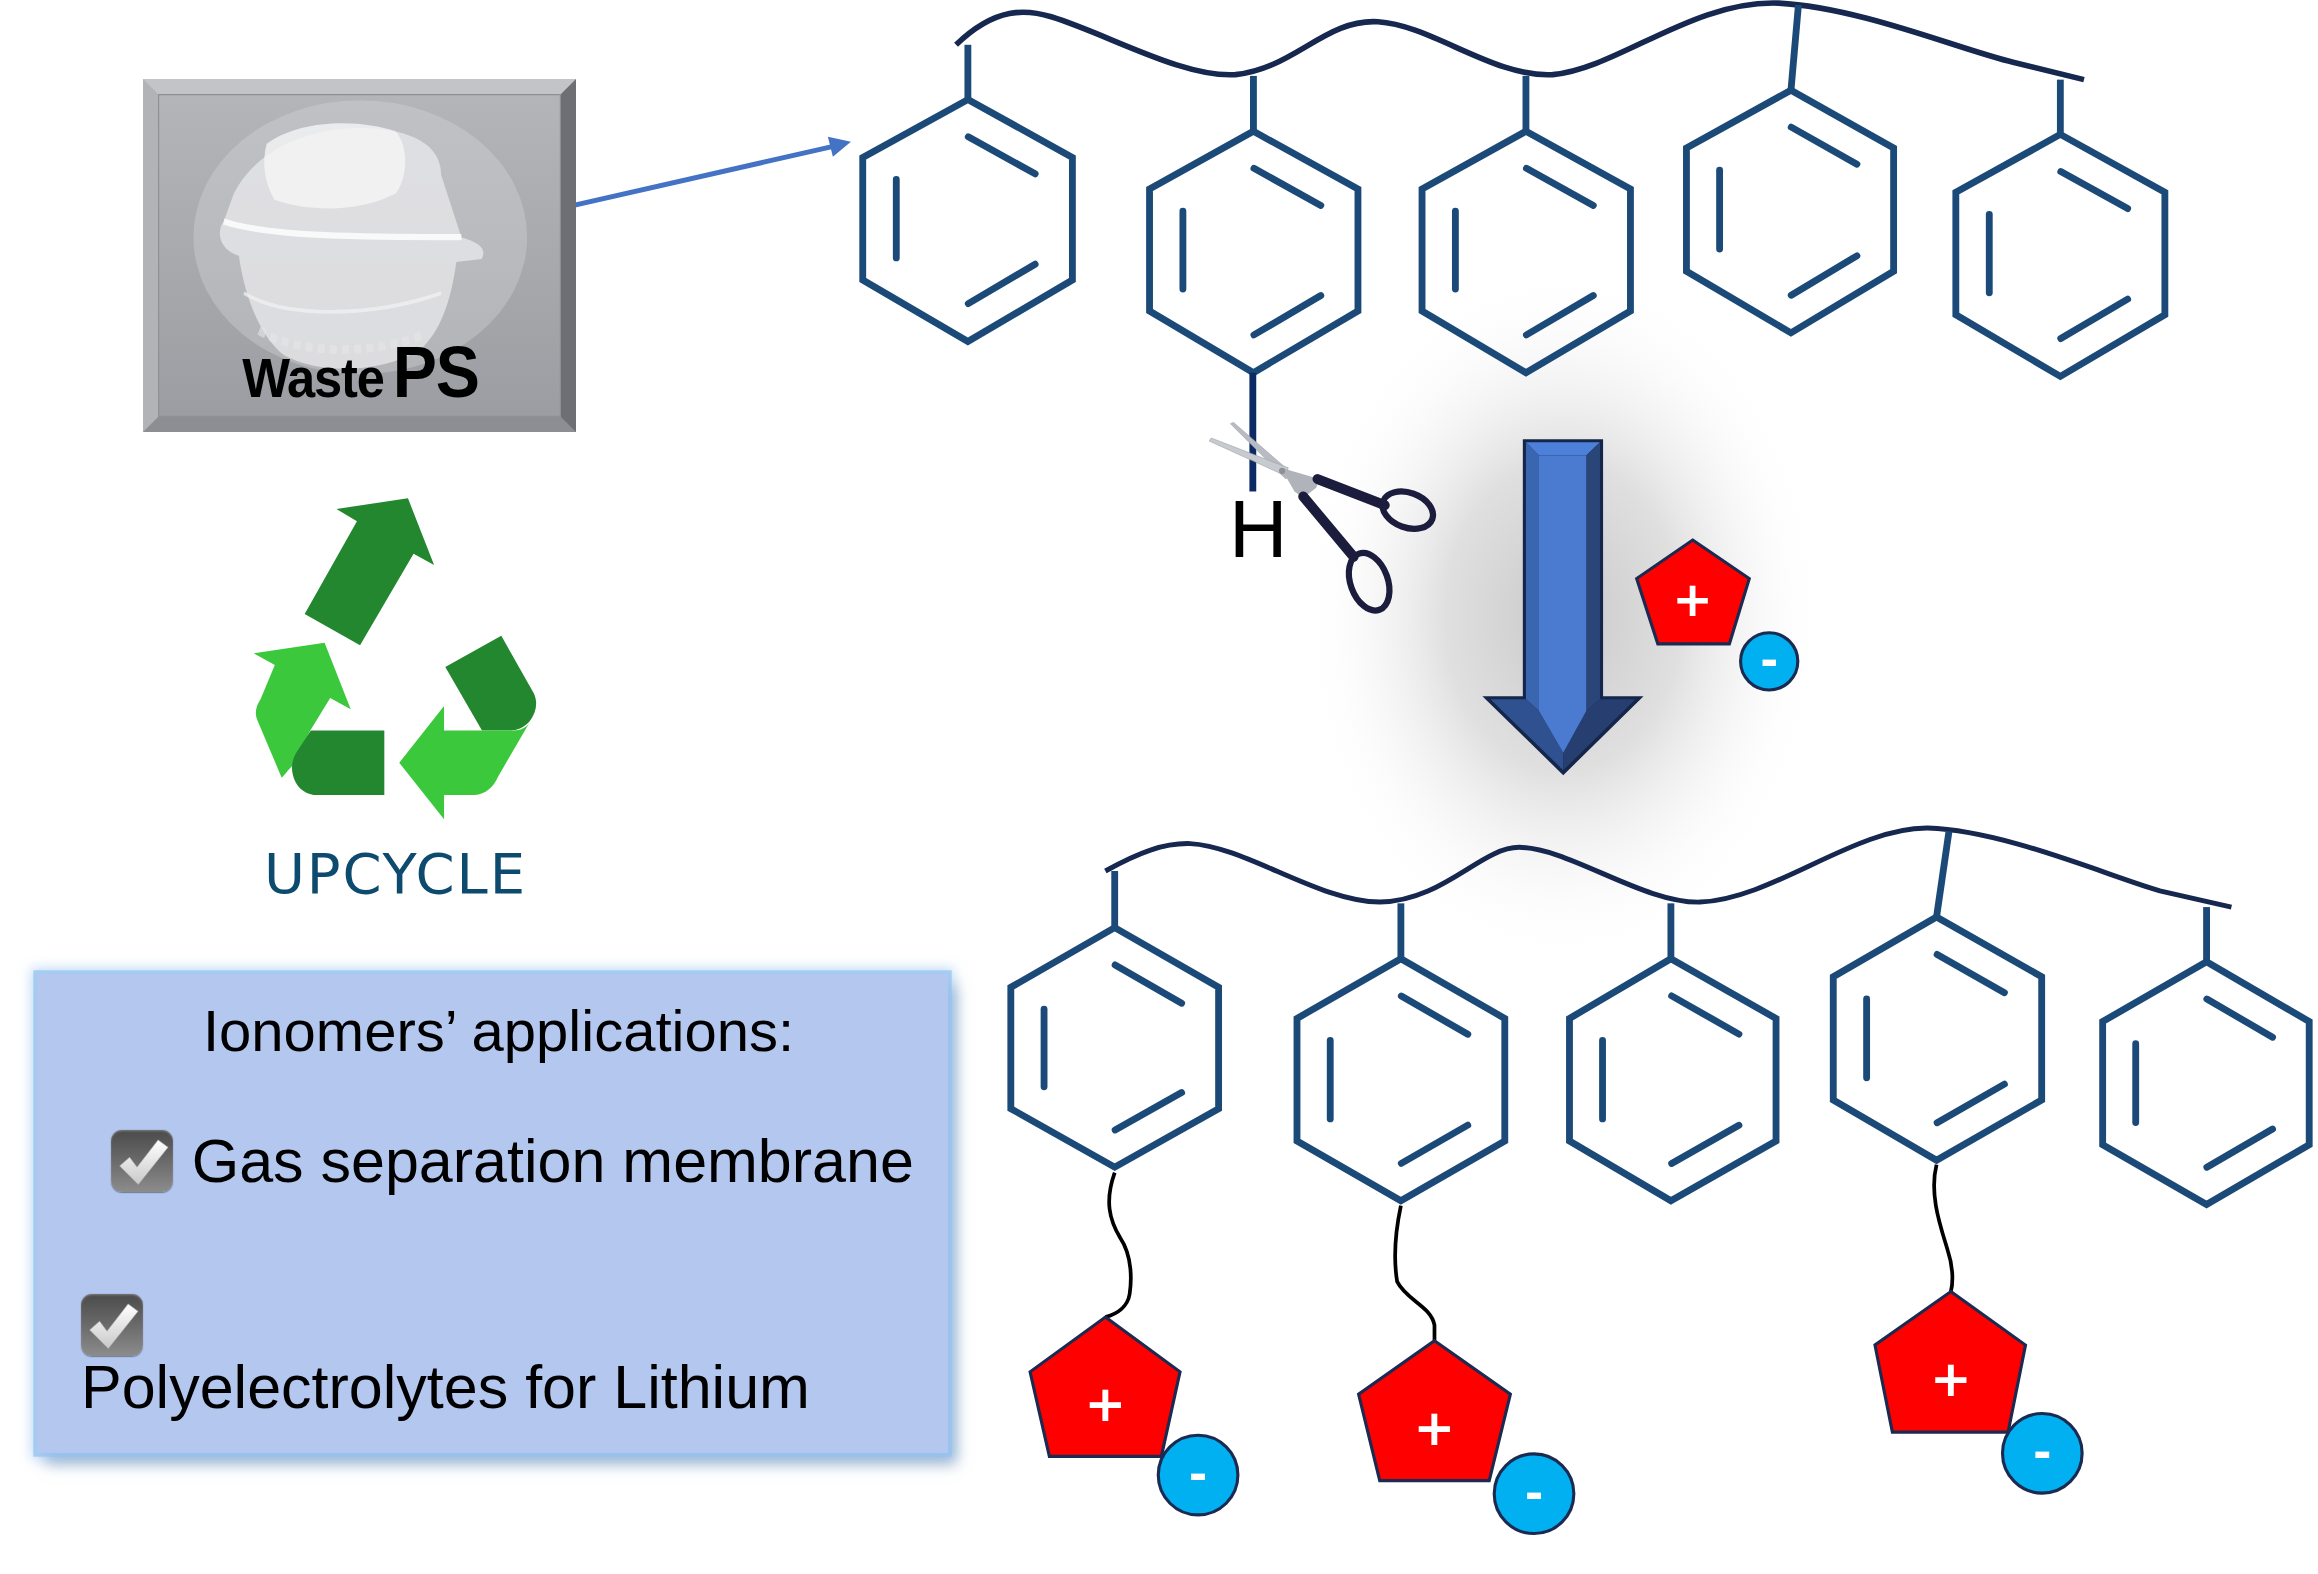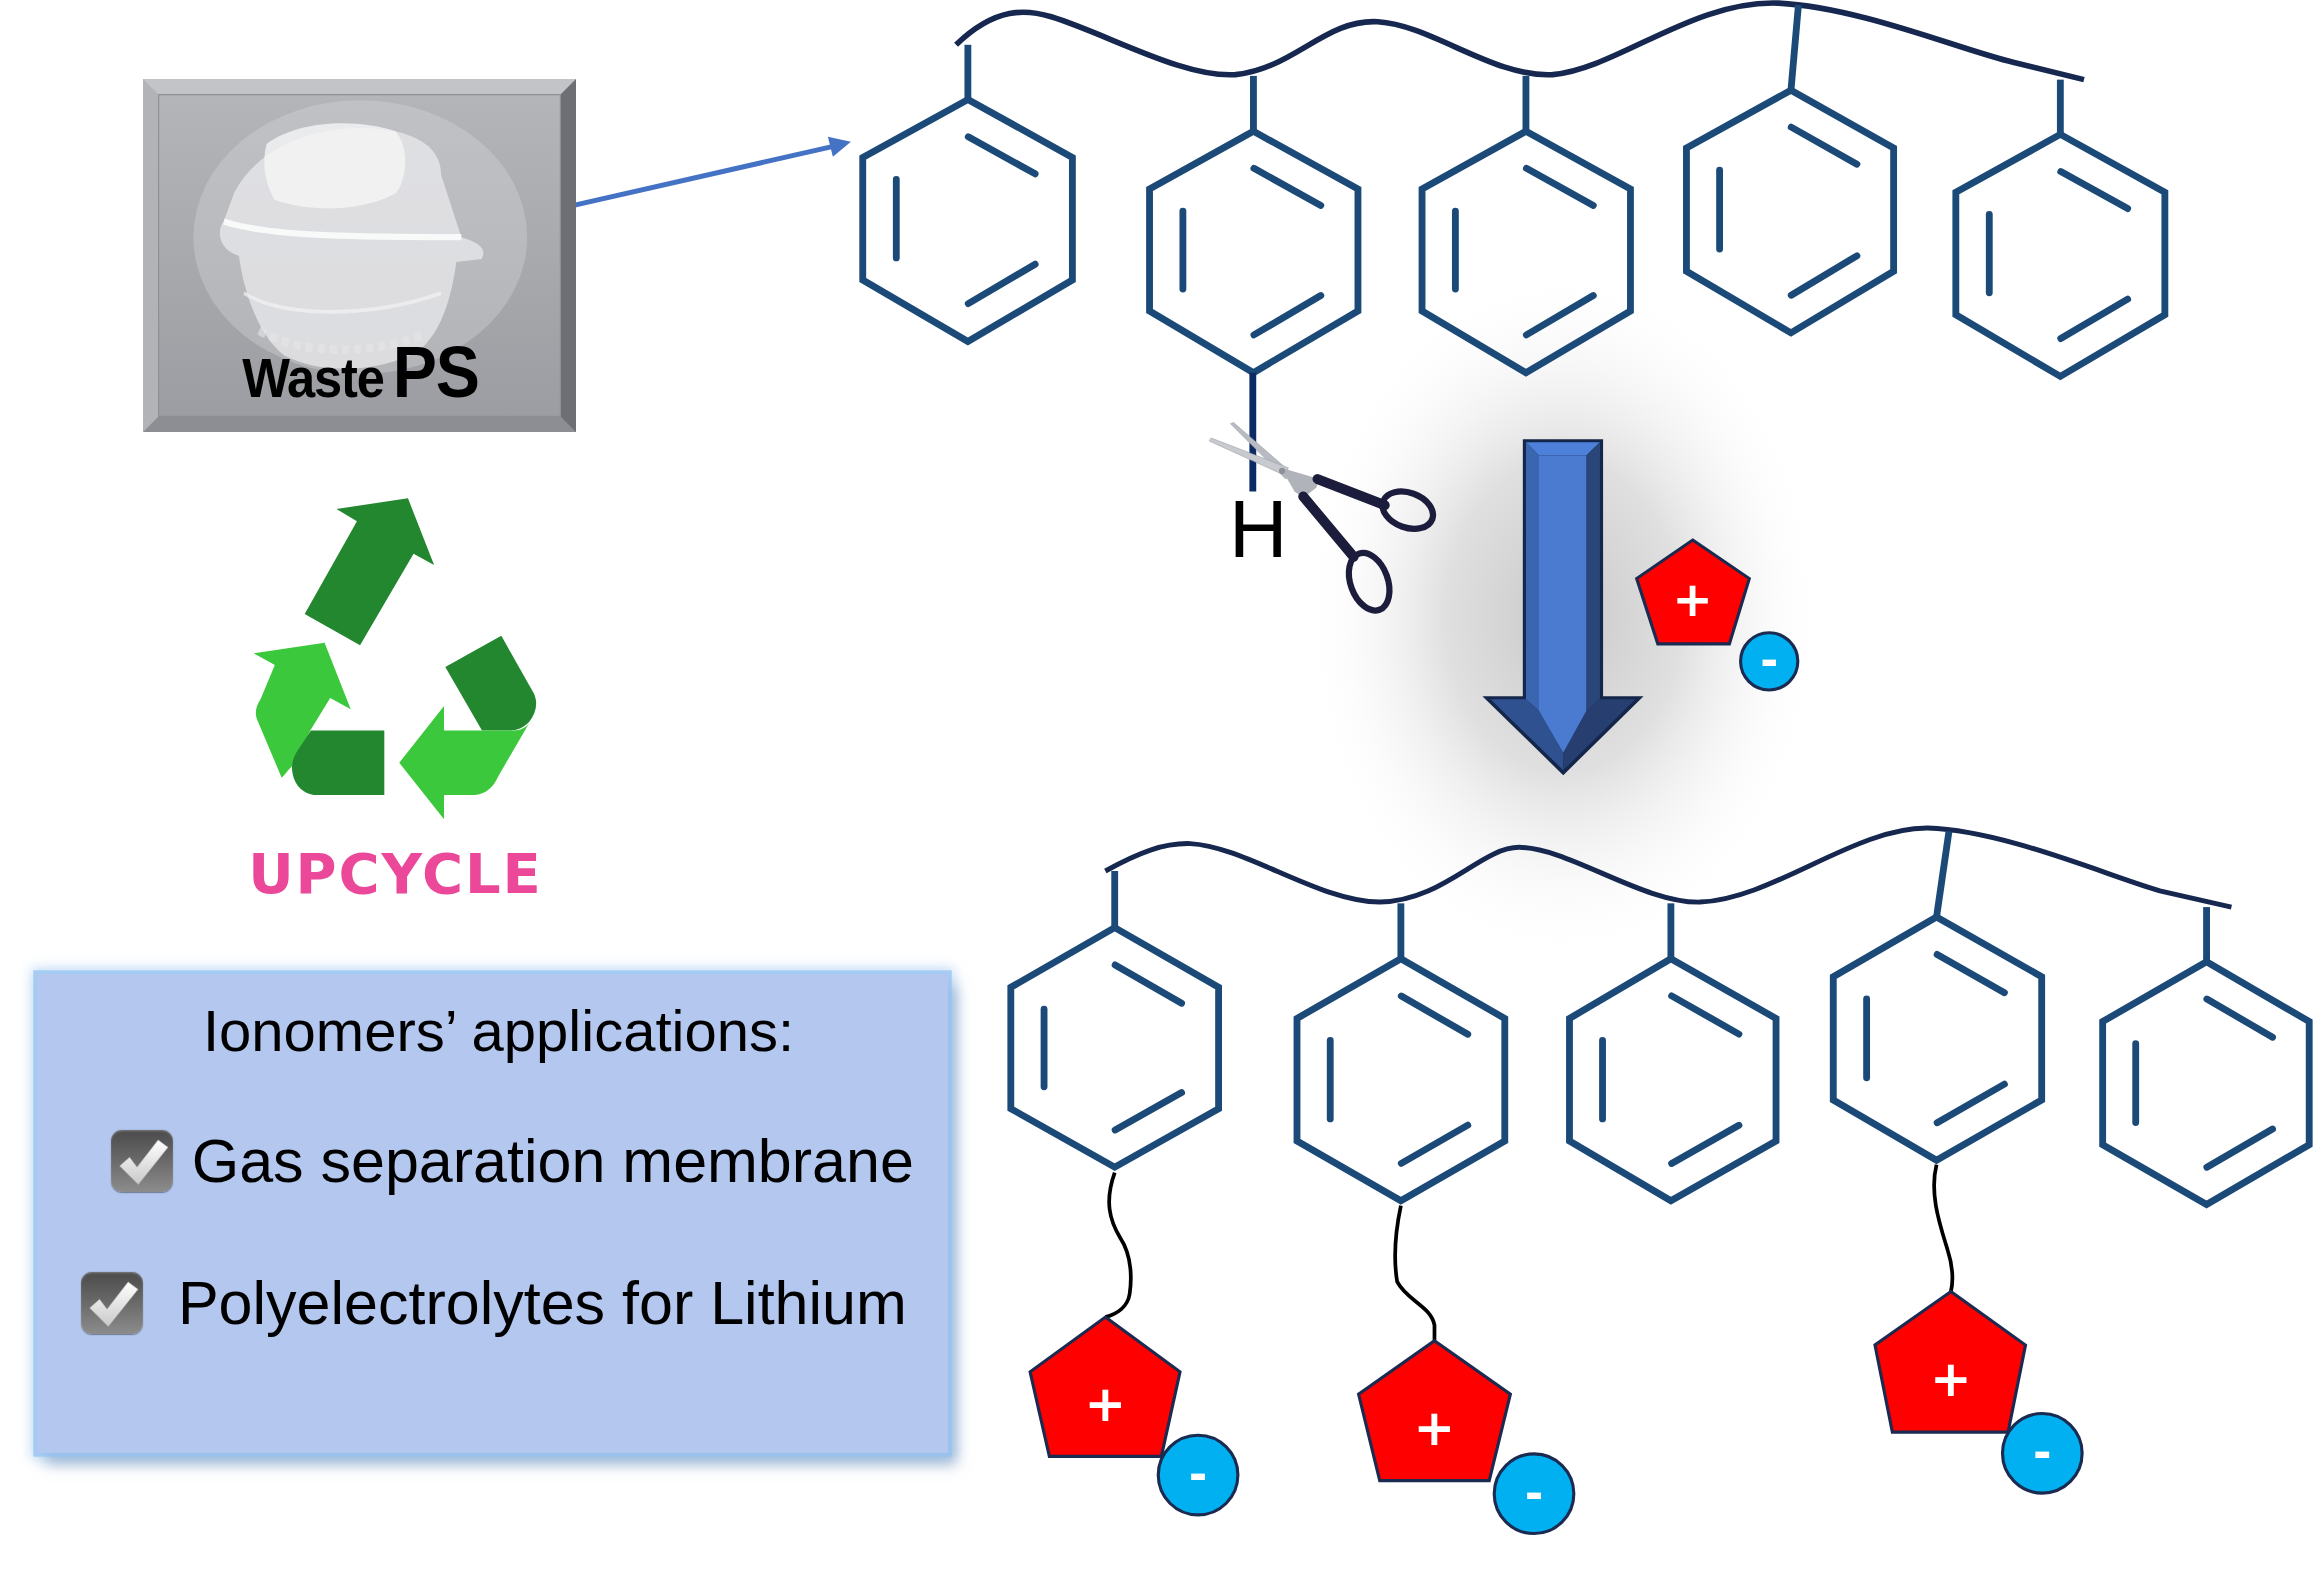--- a/index.html
+++ b/index.html
@@ -14,35 +14,35 @@
     border-right: 15px solid #6e6f74; border-bottom: 15px solid #8d8e93;
     box-shadow: inset 0 0 0 1.2px #8f9095; }
   #ps-card .photo { position: absolute; left: 0; top: 0; width: 100%; height: 100%; }
   #ps-label { position: absolute; left: 0; right: 0; bottom: 3.7px; text-align: center; color: #000; font-weight: bold;
     white-space: nowrap; letter-spacing: -1.2px; }
   #ps-label .w { font-size: 55px; display: inline-block; transform: scaleX(0.92); }
   #ps-label .p { font-size: 72px; display: inline-block; transform: scaleX(0.92); margin-left: -2.5px; }
 
   
   #upcycle-label { left: 246px; top: 846px; width: 299px; text-align: center; font-family: "DejaVu Sans", sans-serif;
-    font-weight: bold; font-size: 56px; color: #ec4899; letter-spacing: 1.9px; line-height: 1; }
+    font-weight: normal; font-size: 56px; color: #0c4a6e; letter-spacing: 1.9px; line-height: 1; }
 
   
   #apps-box { left: 37px; top: 974px; width: 911px; height: 479px; background: #b4c7ef;
     box-shadow: 0 0 0 3.7px rgba(150,195,240,0.75), 0 0 11.2px 6.2px rgba(150,195,240,0.55), 7.5px 11.2px 13.7px rgba(80,120,170,0.55); }
   #apps-title { position: absolute; left: 0; right: 0; top: 25px; text-align: center; font-size: 58px; color: #000; line-height: 1.1; padding-left: 12px; }
   .app-item { position: absolute; left: 44px; right: 25px; display: flex; align-items: flex-start; }
   .app-item .chk { width: 62px; height: 62px; border-radius: 11.2px; flex: 0 0 auto; margin-right: 18.7px;
     background: linear-gradient(180deg, #4b4b4b 0%, #6a6a6a 50%, #8c8c8c 100%);
     box-shadow: inset 0 1.2px 1.9px rgba(255,255,255,0.25), 0 0.6px 1.2px rgba(0,0,0,0.4); position: relative; }
   .app-item .chk svg { position: absolute; left: 0; top: 0; }
   .app-item .txt { font-size: 61px; color: #000; line-height: 1.25; text-align: center; flex: 1 1 auto; }
   #app-item-1 { top: 156px; padding-left: 30px; }
   #app-item-1 .txt { text-align: left; margin-top: -7.5px; }
-  #app-item-2 { top: 298px; }
+  #app-item-2 { top: 320px; flex-direction: column; }
   #app-item-2 .txt { margin-top: -7.5px; }
 
   
   #h-atom { left: 1229px; top: 489px; font-size: 81px; color: #000; line-height: 1; }
 
   .charge { font-family: "DejaVu Sans", sans-serif; font-weight: bold; fill: #ffffff; text-anchor: middle; }
 </style>
 </head>
 <body>
 

